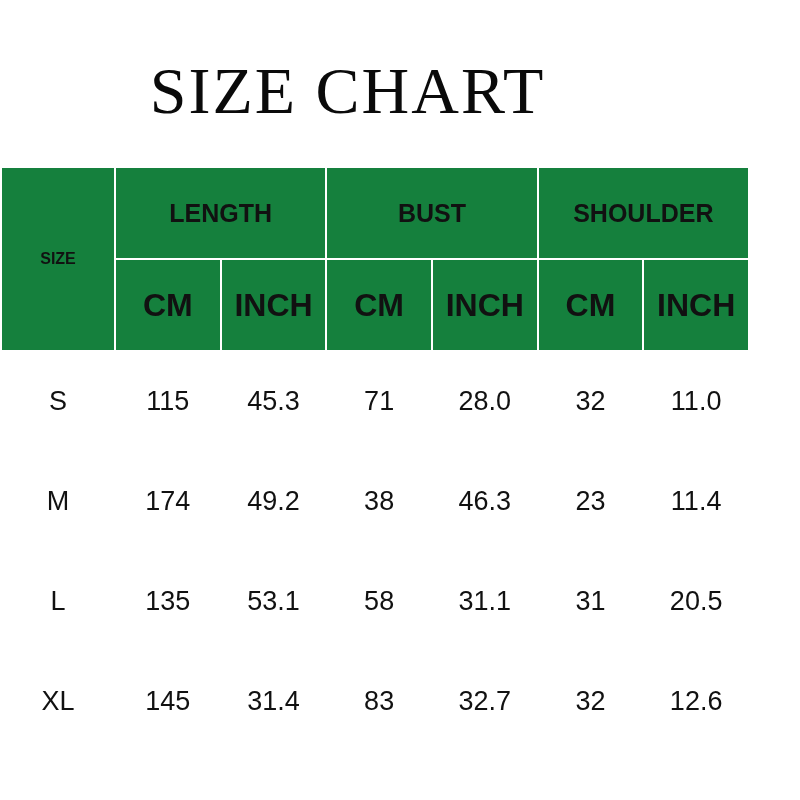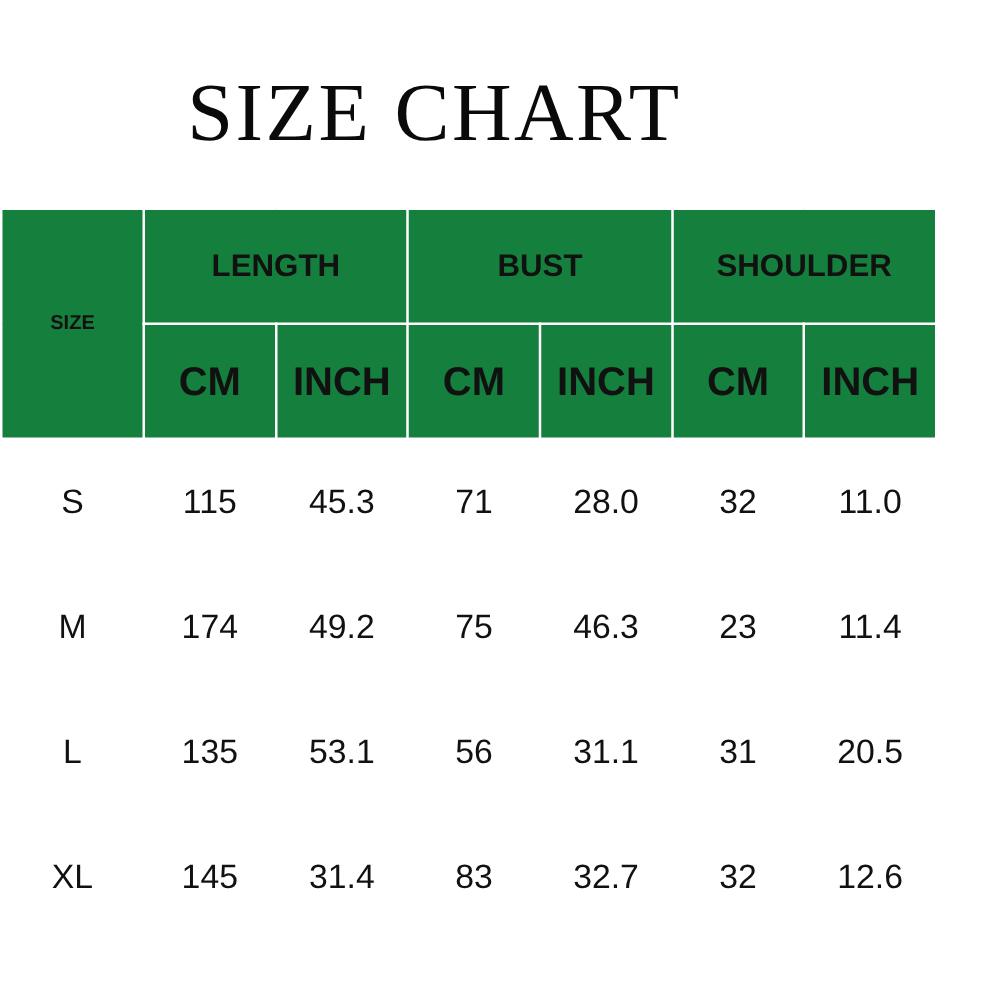--- a/index.html
+++ b/index.html
@@ -101,31 +101,31 @@
         <td class="body-cell">71</td>
         <td class="body-cell">28.0</td>
         <td class="body-cell">32</td>
         <td class="body-cell">11.0</td>
       </tr>
 
       <tr>
         <td class="body-cell col-size">M</td>
         <td class="body-cell">174</td>
         <td class="body-cell">49.2</td>
-        <td class="body-cell">75</td>
+        <td class="body-cell">38</td>
         <td class="body-cell">46.3</td>
         <td class="body-cell">23</td>
         <td class="body-cell">11.4</td>
       </tr>
 
       <tr>
         <td class="body-cell col-size">L</td>
         <td class="body-cell">135</td>
         <td class="body-cell">53.1</td>
-        <td class="body-cell">56</td>
+        <td class="body-cell">58</td>
         <td class="body-cell">31.1</td>
         <td class="body-cell">31</td>
         <td class="body-cell">20.5</td>
       </tr>
 
       <tr>
         <td class="body-cell col-size">XL</td>
         <td class="body-cell">145</td>
         <td class="body-cell">31.4</td>
         <td class="body-cell">83</td>

